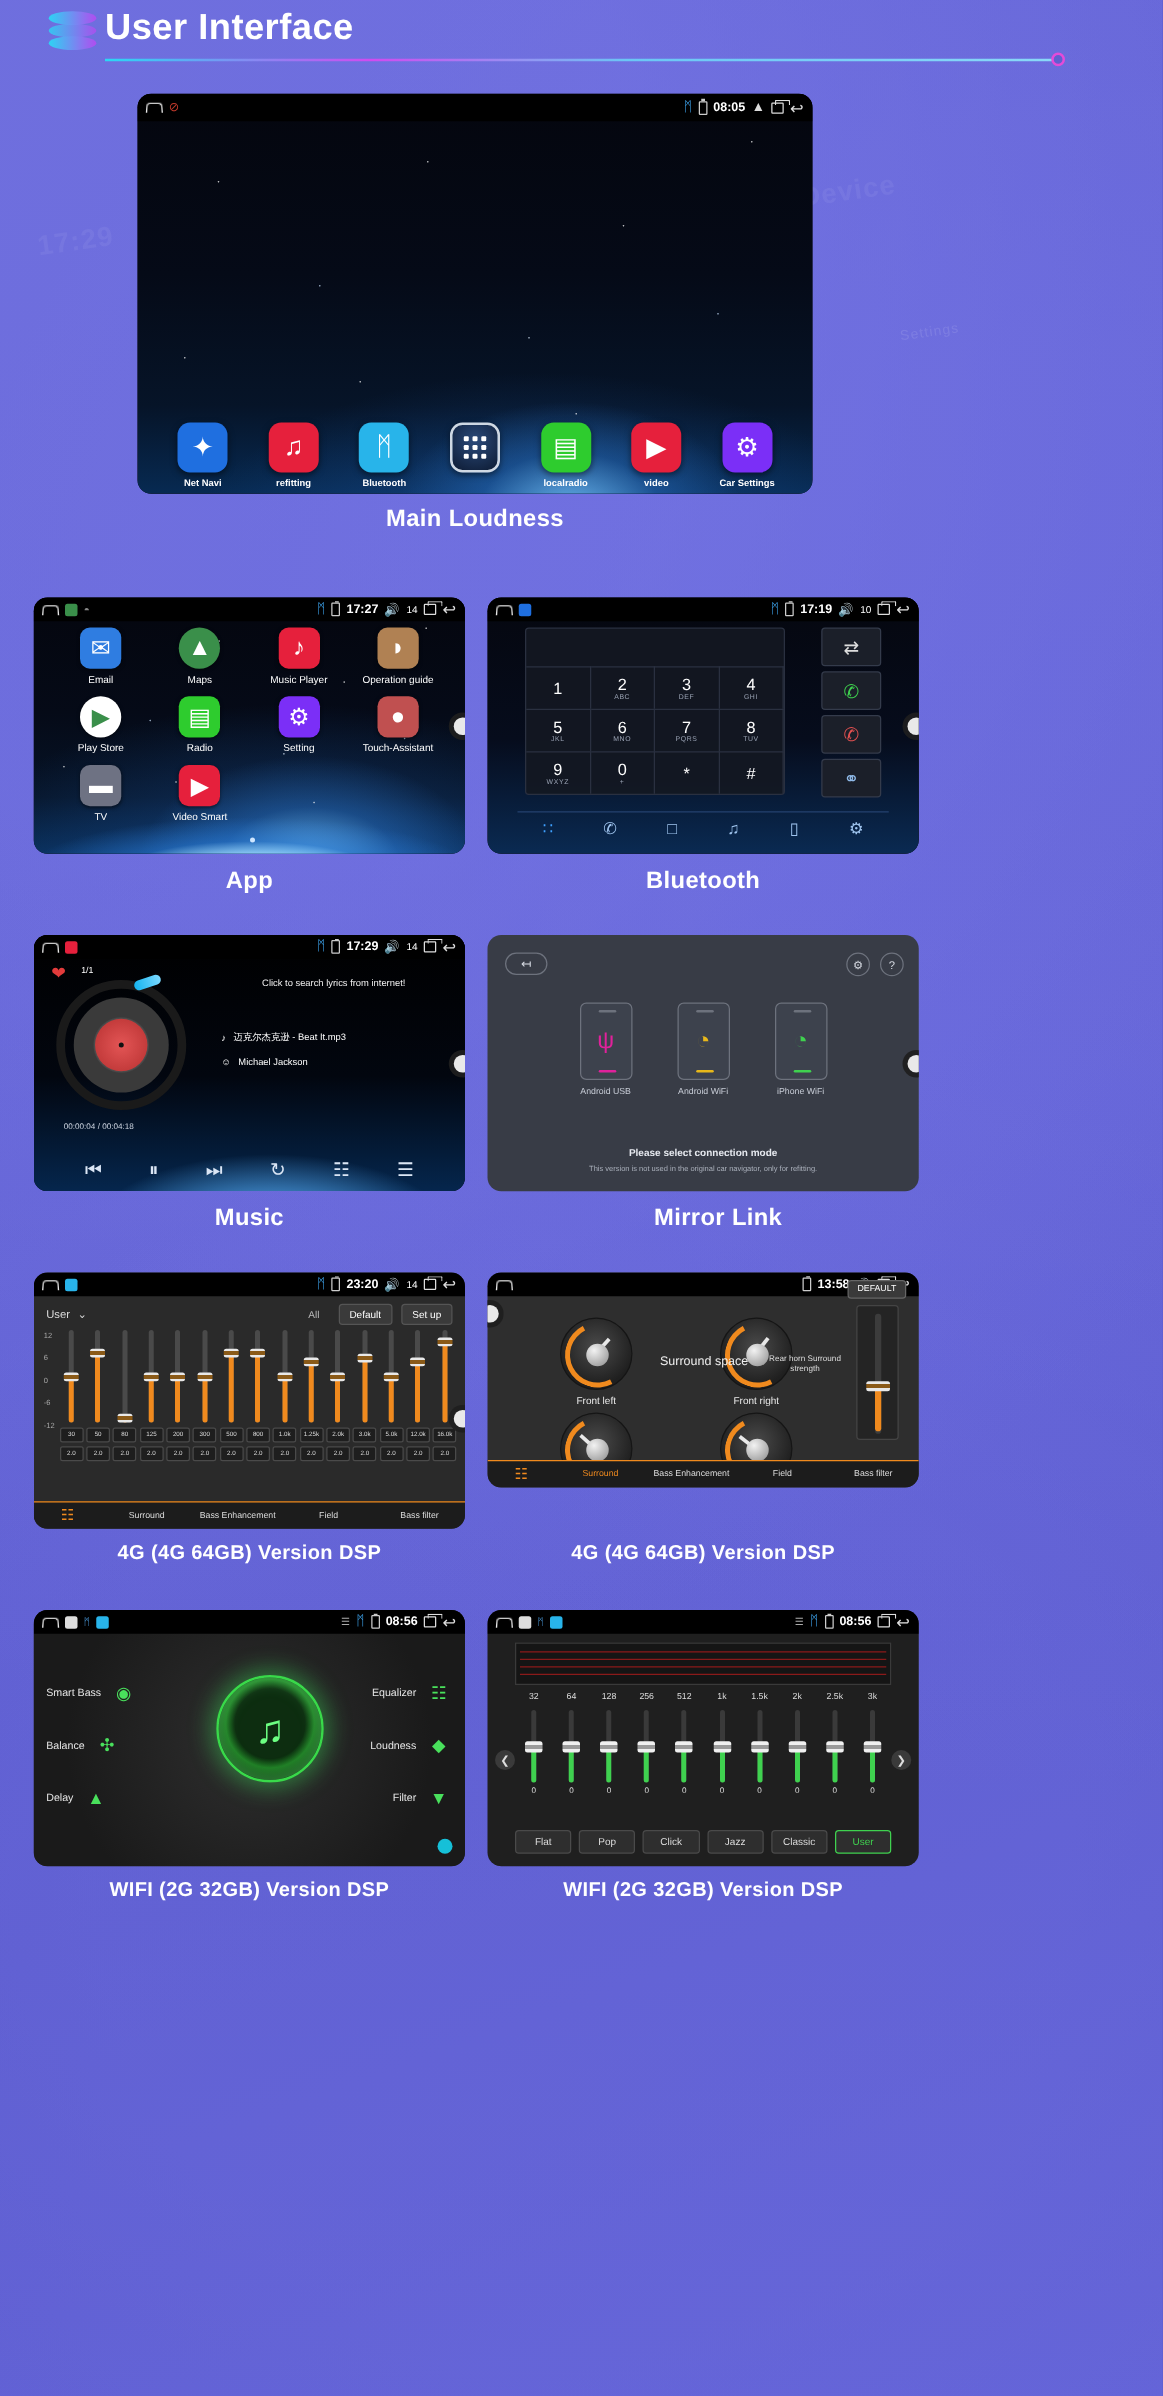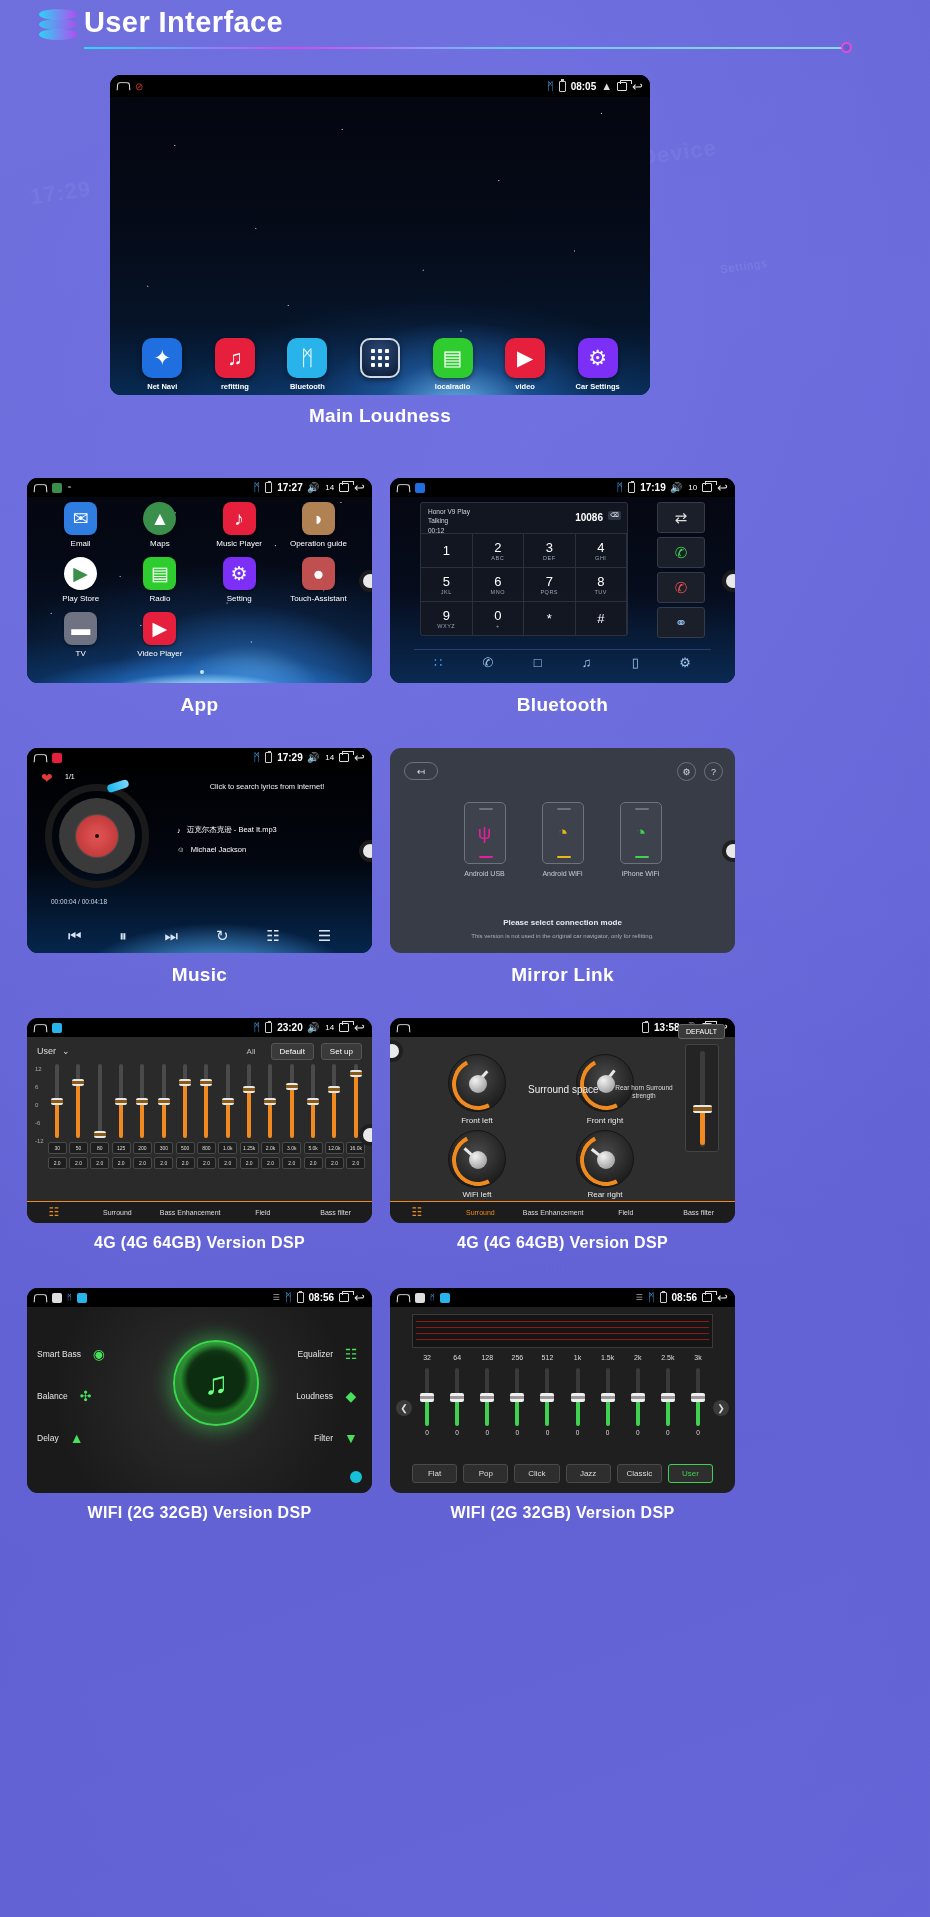--- a/index.html
+++ b/index.html
@@ -192,21 +192,21 @@
      border-radius:2px;padding:2px 0;width:19px;text-align:center;}
   .eq-val{margin-top:3px;font-size:5px;color:#ddd;background:#1e1e1e;border:1px solid #4a4a4a;
      border-radius:2px;padding:2px 0;width:19px;text-align:center;}
   .dsp-tabs{position:absolute;left:0;bottom:0;width:100%;height:22px;background:#1c1c1c;
      border-top:1px solid #f08a1e;display:flex;align-items:center;}
   .dsp-tab{flex:1;text-align:center;font-size:7px;color:#ddd;line-height:1.1;}
   .dsp-tab.active{color:#f08a1e;}
   .dsp-tab.eqicon{flex:0 0 54px;color:#f08a1e;font-size:12px;}
 
   
-  #dsp2-panel{left:390px;top:1018px;width:345px;height:205px;background:#2e2e2e;}
+  #dsp2-panel{left:390px;top:1018px;width:345px;height:172px;background:#2e2e2e;}
   .sr-area{position:absolute;left:0;top:22px;width:100%;height:148px;}
   .dial{position:absolute;width:58px;height:58px;border-radius:50%;
      background:radial-gradient(circle at 50% 40%,#4a4a4a,#1f1f1f 70%);border:1px solid #151515;}
   .dial .arc{position:absolute;left:3px;top:3px;width:52px;height:52px;border-radius:50%;
      border:4px solid transparent;border-left-color:#f08a1e;border-bottom-color:#f08a1e;transform:rotate(18deg);}
   .dial .hub{position:absolute;left:20px;top:20px;width:18px;height:18px;border-radius:50%;
      background:radial-gradient(circle at 35% 30%,#f2f2f2,#8b8b8b);}
   .dial .ndl{position:absolute;left:26px;top:12px;width:3px;height:18px;background:#e8e8e8;
      transform-origin:50% 90%;}
   .dial-lb{position:absolute;font-size:8px;color:#e8e8e8;white-space:nowrap;}
@@ -398,21 +398,21 @@
       <div class="app-item">
         <div class="app-ic" style="background: rgb(192, 80, 80);">●</div>
         <div class="app-lb">Touch-Assistant</div>
       </div>
       <div class="app-item">
         <div class="app-ic" style="background: rgb(110, 114, 131);">▬</div>
         <div class="app-lb">TV</div>
       </div>
       <div class="app-item">
         <div class="app-ic" style="background: rgb(230, 32, 60);">▶</div>
-        <div class="app-lb">Video Player</div>
+        <div class="app-lb">Video Smart</div>
       </div>
     </div>
   <div class="page-dot"></div>
   <div class="knob" style="right:-5px;top:96px;"></div>
 </div>
 <div class="caption" style="left:27px;top:694px;width:345px;">App</div>
 
 <div class="screen" id="bt-panel">
   <div class="bt-bg"></div>
   <div class="statusbar">
@@ -424,27 +424,20 @@
       <span class="ic-bt">ᛗ</span>
       <span class="ic-batt"></span>
       <span class="clk">17:19</span>
       <span class="ic-vol">🔊</span>
       <span style="font-size:8px;">10</span>
       <span class="ic-recents"></span>
       <span class="ic-back">↩</span>
     </div>
   </div>
   <div class="bt-card">
-    <div class="bt-info">
-      <div>Honor V9 Play</div>
-      <div>Talking</div>
-      <div>00:12</div>
-      <div class="bt-num">10086</div>
-      <div class="bt-del">⌫</div>
-    </div>
     <div class="dialpad" id="bt-dialpad">
         <div class="dkey">
           <div class="n">1</div>
           <div class="s"></div>
         </div>
         <div class="dkey">
           <div class="n">2</div>
           <div class="s">ABC</div>
         </div>
         <div class="dkey">
@@ -576,21 +569,21 @@
       </div>
       <div class="ml-item">
         <div class="phone" style="color: rgb(63, 209, 79);">◔</div>
         <div class="ml-lb">iPhone WiFi</div>
       </div>
     </div>
   <div class="ml-msg">Please select connection mode</div>
   <div class="ml-sub">This version is not used in the original car navigator, only for refitting.</div>
   <div class="knob" style="right:-5px;top:96px;"></div>
 </div>
-<div class="caption" style="left:390px;top:964px;width:345px;">Mirror Link</div>
+<div class="caption" style="left:402px;top:964px;width:345px;">Mirror Link</div>
 
 <div class="screen" id="dsp1-panel">
   <div class="statusbar">
     <div class="sb-left">
       <span class="ic-home"></span>
       <span class="ic-sq" style="background:#28b4ea;"></span>
     </div>
     <div class="sb-right">
       <span class="ic-bt">ᛗ</span>
       <span class="ic-batt"></span>

